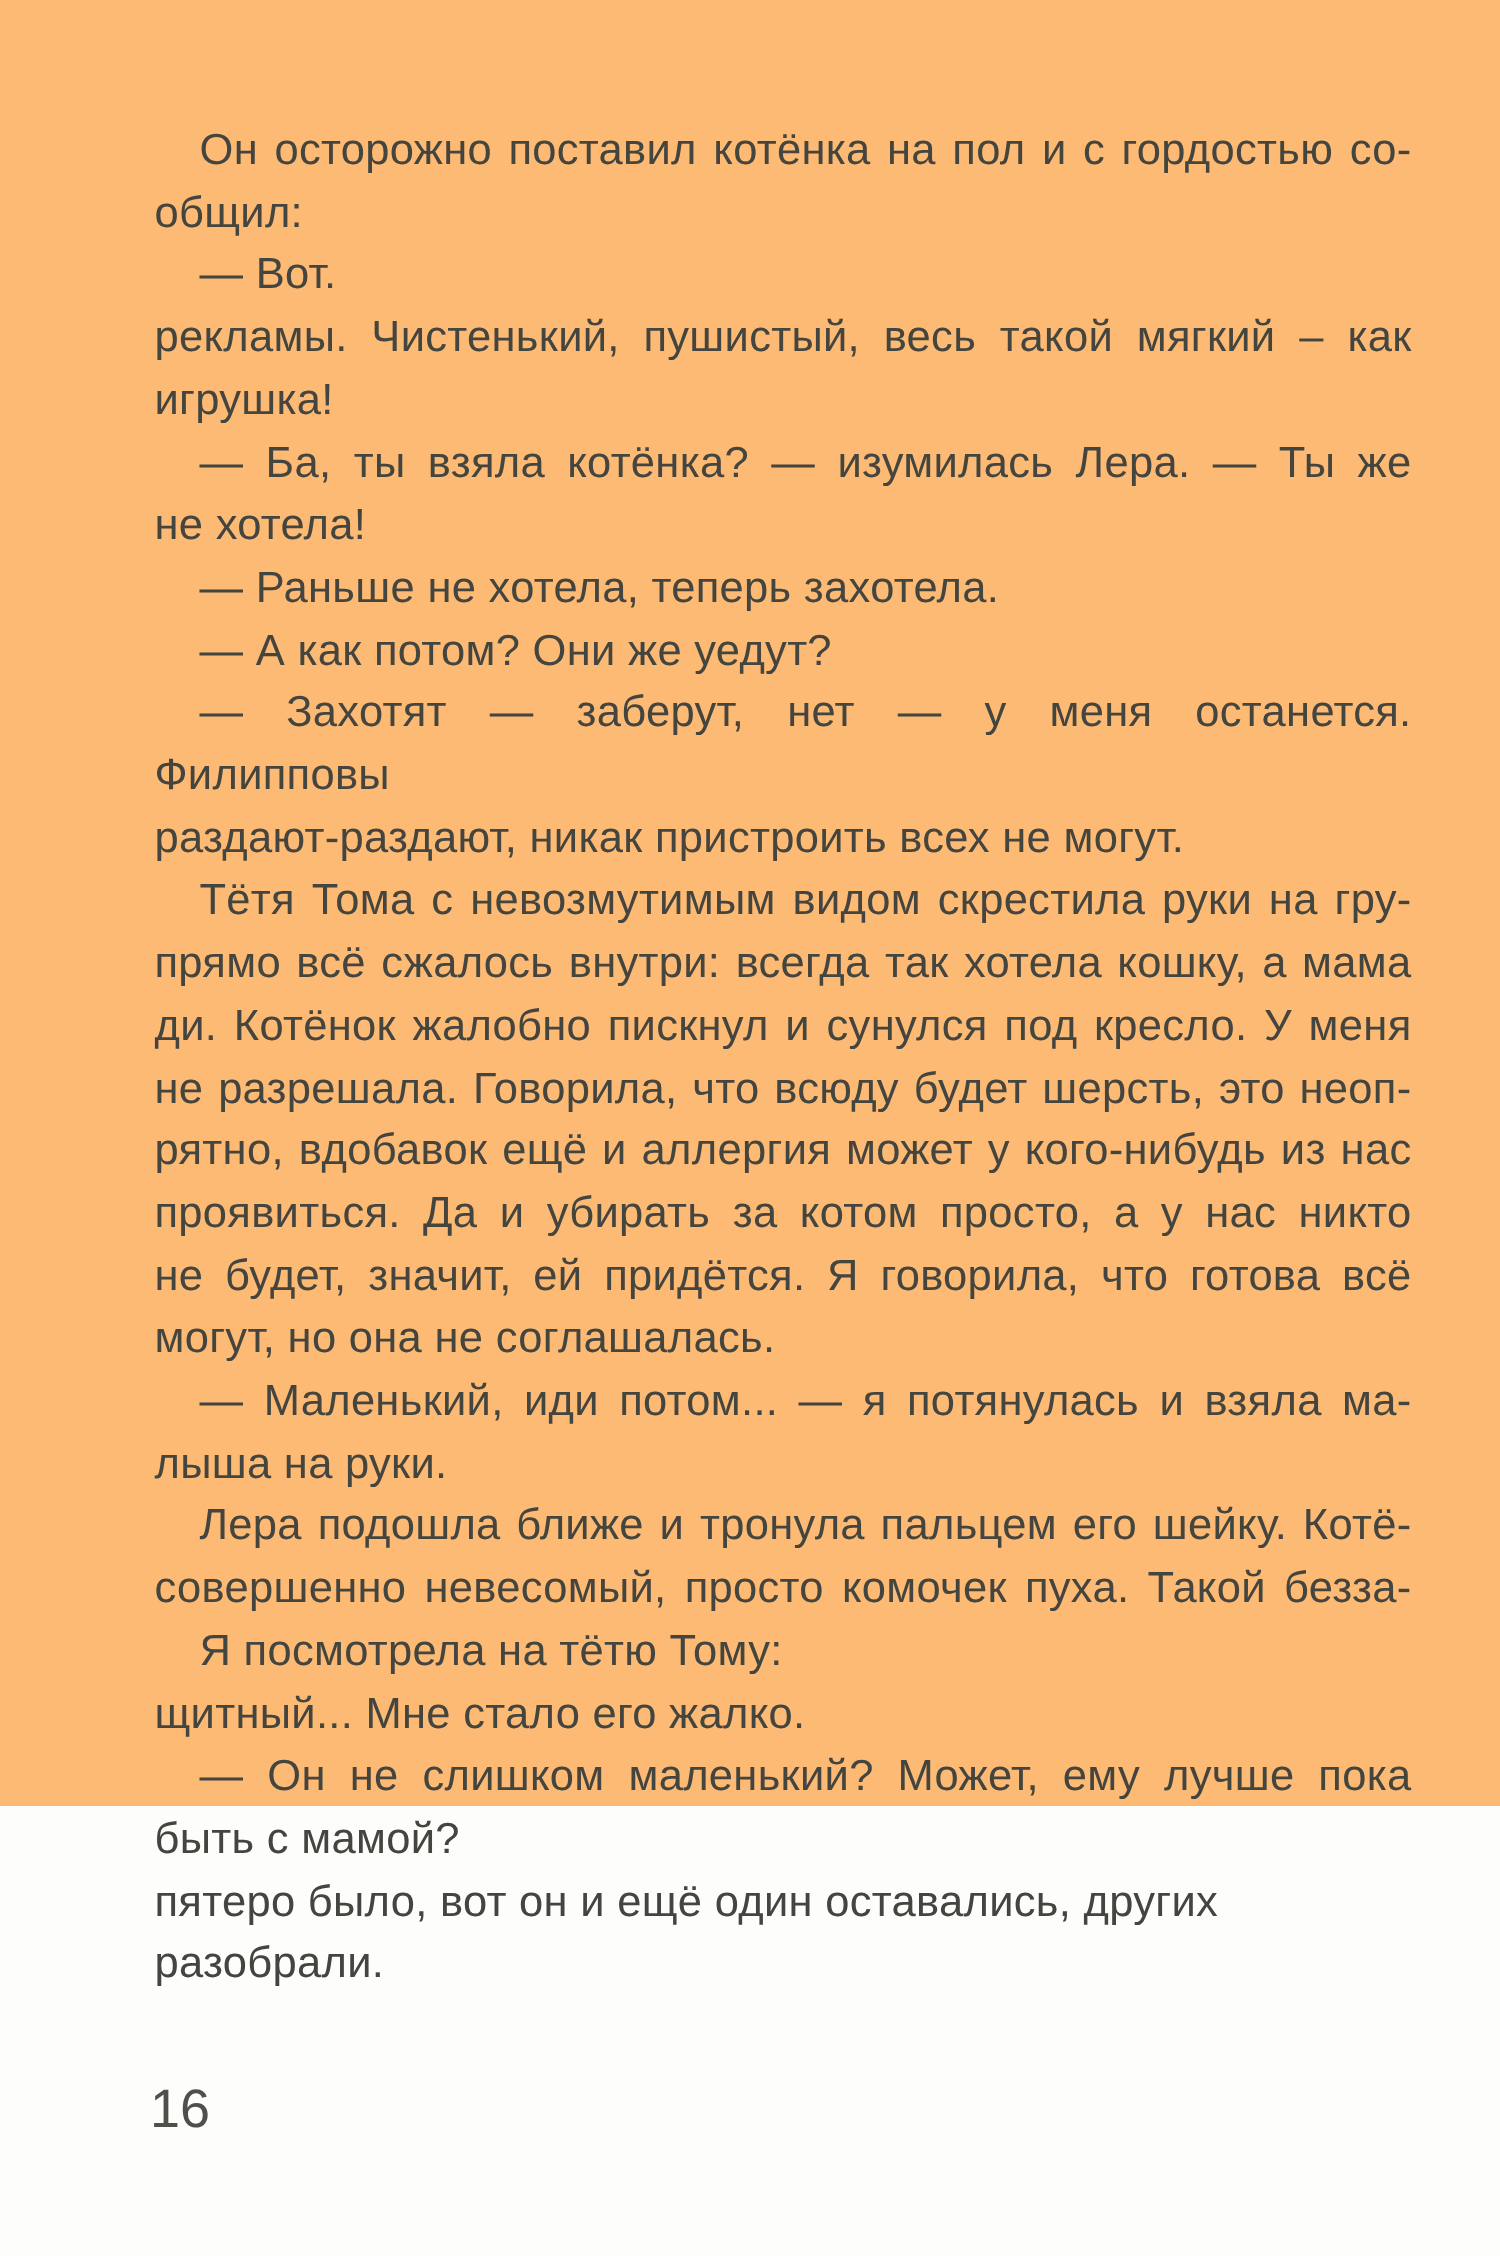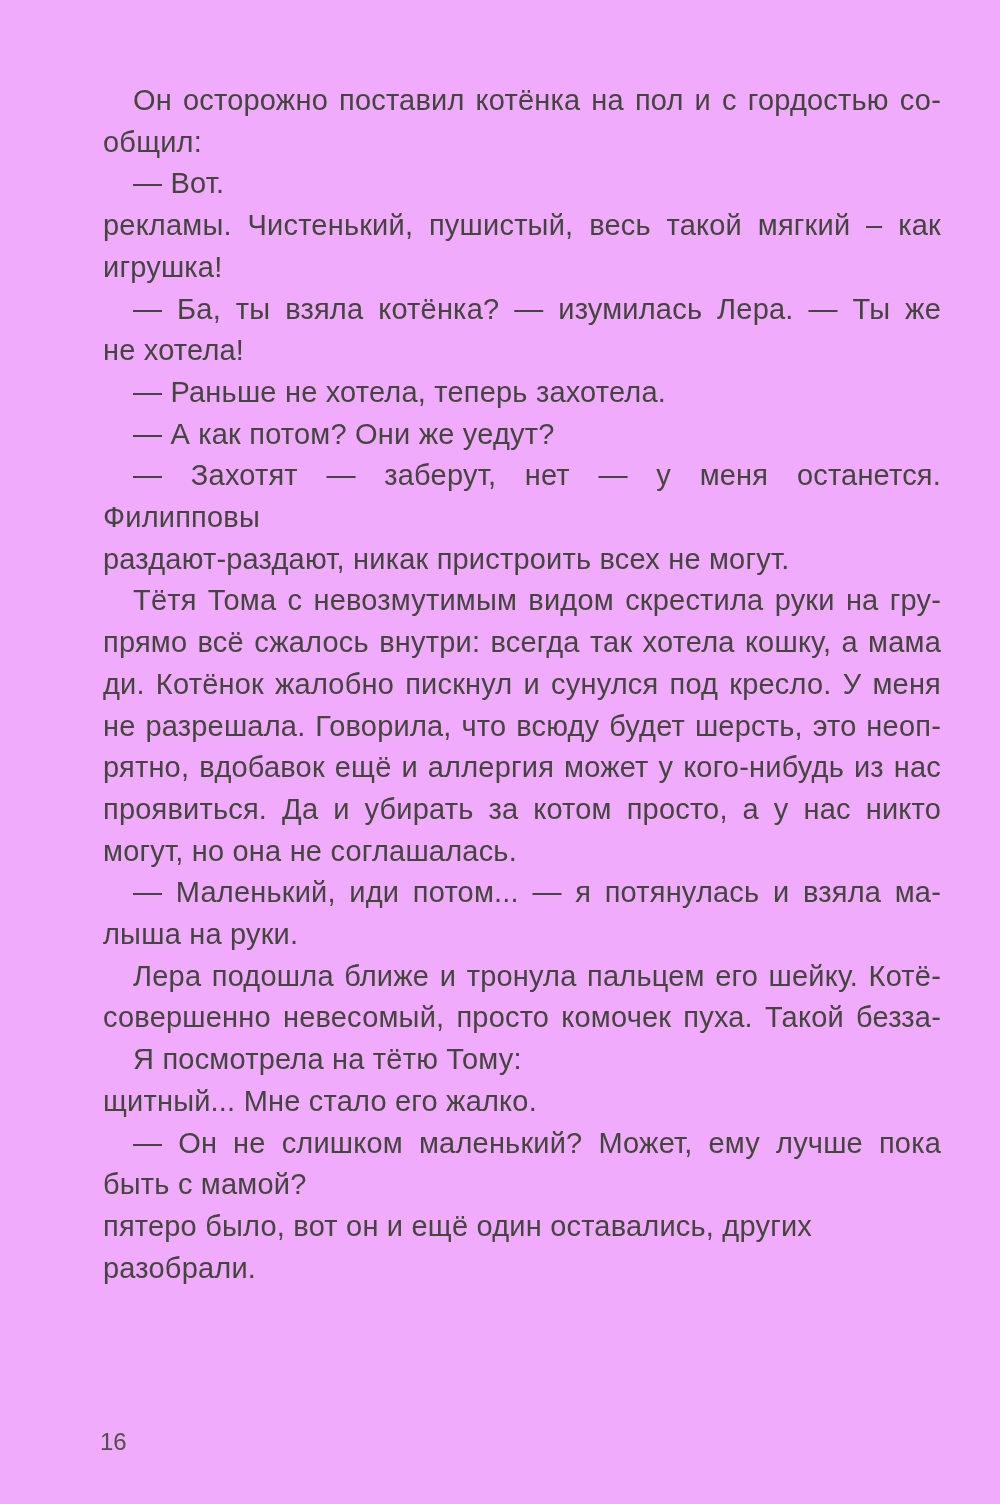--- a/index.html
+++ b/index.html
@@ -12,22 +12,22 @@
     background: #fdfdfb;
     font-family: "Liberation Sans", "DejaVu Sans", sans-serif;
     overflow: hidden;
     position: relative;
   }
   .page {
     position: absolute;
     left: 0;
     top: 0;
     width: 1000px;
-    height: 1504px;
-    background: #f0abfc;
+    height: 1204px;
+    background: #fdba74;
   }
   .text-block {
     position: absolute;
     left: 103px;
     top: 80px;
     width: 838px;
     font-size: 29px;
     line-height: 41.7px;
     color: #45453f;
     letter-spacing: 0.2px;
@@ -40,24 +40,23 @@
     text-align: justify;
     text-align-last: justify;
   }
   .line.first {
     text-indent: 30px;
   }
   .page-number {
     position: absolute;
     left: 100px;
     top: 1390px;
-    font-size: 24px;
+    font-size: 36px;
     line-height: 32px;
     color: #50504a;
-    margin-top: 36px;
   }
 </style>
 </head>
 <body>
 
 <div class="page">
   <div class="text-block">
       <div class="line first just">Он осторожно поставил котёнка на пол и с гордостью со-</div>
       <div class="line">общил:</div>
       <div class="line first">— Вот.</div>
@@ -68,20 +67,21 @@
       <div class="line first">— Раньше не хотела, теперь захотела.</div>
       <div class="line first">— А как потом? Они же уедут?</div>
       <div class="line first just">— Захотят — заберут, нет — у меня останется. Филипповы</div>
       <div class="line">раздают-раздают, никак пристроить всех не могут.</div>
       <div class="line first just">Тётя Тома с невозмутимым видом скрестила руки на гру-</div>
       <div class="line just">прямо всё сжалось внутри: всегда так хотела кошку, а мама</div>
       <div class="line just">ди. Котёнок жалобно пискнул и сунулся под кресло. У меня</div>
       <div class="line just">не разрешала. Говорила, что всюду будет шерсть, это неоп-</div>
       <div class="line just">рятно, вдобавок ещё и аллергия может у кого-нибудь из нас</div>
       <div class="line just">проявиться. Да и убирать за котом просто, а у нас никто</div>
+      <div class="line just">не будет, значит, ей придётся. Я говорила, что готова всё</div>
       <div class="line">могут, но она не соглашалась.</div>
       <div class="line first just">— Маленький, иди потом... — я потянулась и взяла ма-</div>
       <div class="line">лыша на руки.</div>
       <div class="line first just">Лера подошла ближе и тронула пальцем его шейку. Котё-</div>
       <div class="line just">совершенно невесомый, просто комочек пуха. Такой безза-</div>
       <div class="line first">Я посмотрела на тётю Тому:</div>
       <div class="line">щитный... Мне стало его жалко.</div>
       <div class="line first just">— Он не слишком маленький? Может, ему лучше пока</div>
       <div class="line">быть с мамой?</div>
       <div class="line">пятеро было, вот он и ещё один оставались, других разобрали.</div>

